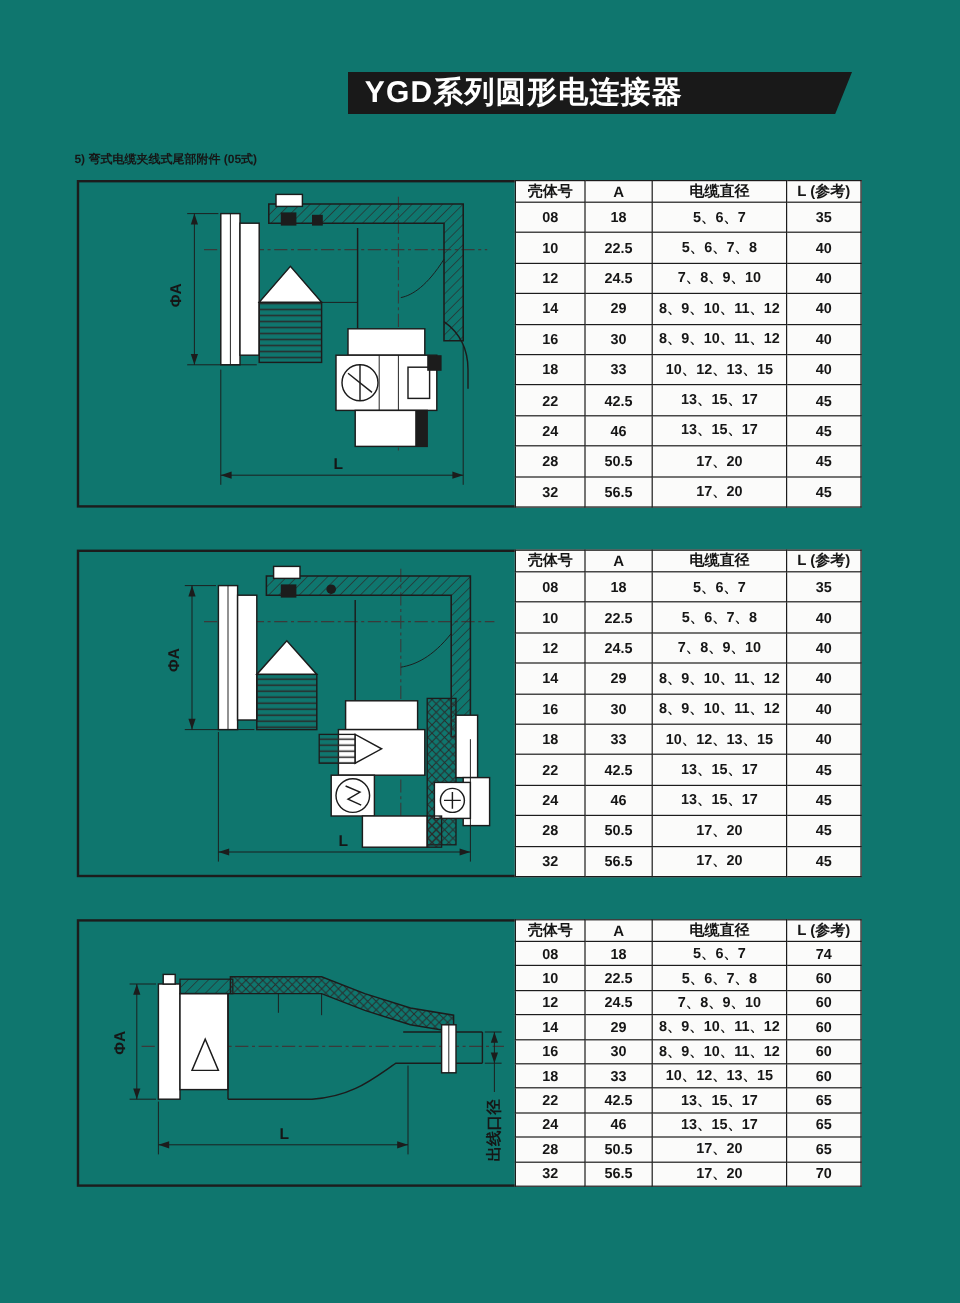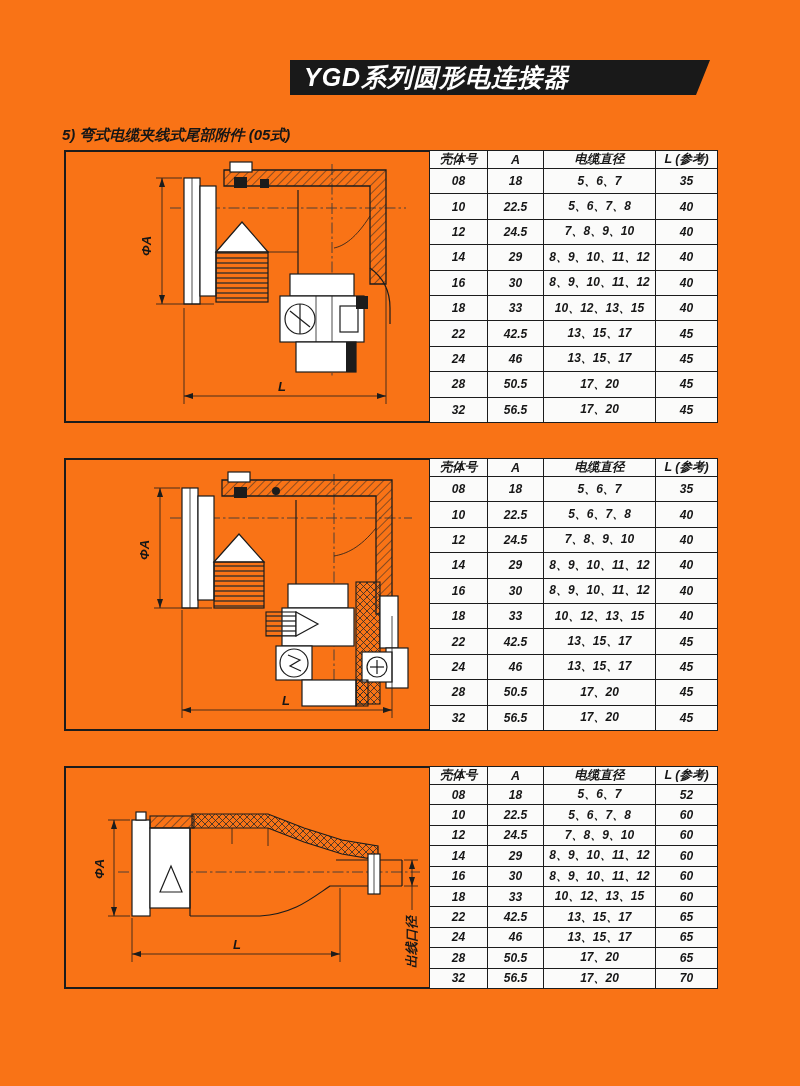--- a/index.html
+++ b/index.html
@@ -1,22 +1,22 @@
 <!DOCTYPE html>
 <html><head>
 <meta charset="utf-8">
 <style>
   html,body{margin:0;padding:0;}
-  .page{position:relative;width:800px;height:1086px;background:#f97316;
-        font-family:"Liberation Sans","DejaVu Sans",sans-serif;color:#161616;overflow:hidden;font-style:italic;}
+  .page{position:relative;width:800px;height:1086px;background:#0f766e;
+        font-family:"Liberation Sans","DejaVu Sans",sans-serif;color:#161616;overflow:hidden;}
   .banner{position:absolute;left:290px;top:60px;width:420px;height:35px;background:#191919;
           clip-path:polygon(0 0,100% 0,calc(100% - 14px) 100%,0 100%);}
   .banner .t{color:#fff;font-size:25px;font-weight:bold;line-height:35px;padding-left:14px;
              letter-spacing:1px;white-space:nowrap;}
-  .sec-title{position:absolute;font-size:15px;font-weight:bold;white-space:nowrap;}
+  .sec-title{position:absolute;font-size:10px;font-weight:bold;white-space:nowrap;}
   .figure-box{position:absolute;border:2px solid #1c1c1c;}
   .spec-table{position:absolute;top:-2px;right:-2px;height:calc(100% + 4px);width:240px;
               border-collapse:collapse;table-layout:fixed;background:#fbfbfa;}
   .spec-table th,.spec-table td{border:1.6px solid #1c1c1c;text-align:center;vertical-align:middle;
               font-weight:bold;padding:0;font-size:12px;white-space:nowrap;}
   .spec-table th{font-size:12.5px;}
   .drawing{position:absolute;}
   .drawing text{font-weight:bold;font-size:13px;fill:#161616;
                 font-family:"Liberation Sans","DejaVu Sans",sans-serif;}
   .ln{stroke:#1c1c1c;stroke-width:1.2;fill:none;}
@@ -392,21 +392,21 @@
           <th>A</th>
           <th>电缆直径</th>
           <th>L (参考)</th>
         </tr>
       </thead>
       <tbody>
           <tr>
             <td>08</td>
             <td>18</td>
             <td>5、6、7</td>
-            <td>52</td>
+            <td>74</td>
           </tr>
           <tr>
             <td>10</td>
             <td>22.5</td>
             <td>5、6、7、8</td>
             <td>60</td>
           </tr>
           <tr>
             <td>12</td>
             <td>24.5</td>

